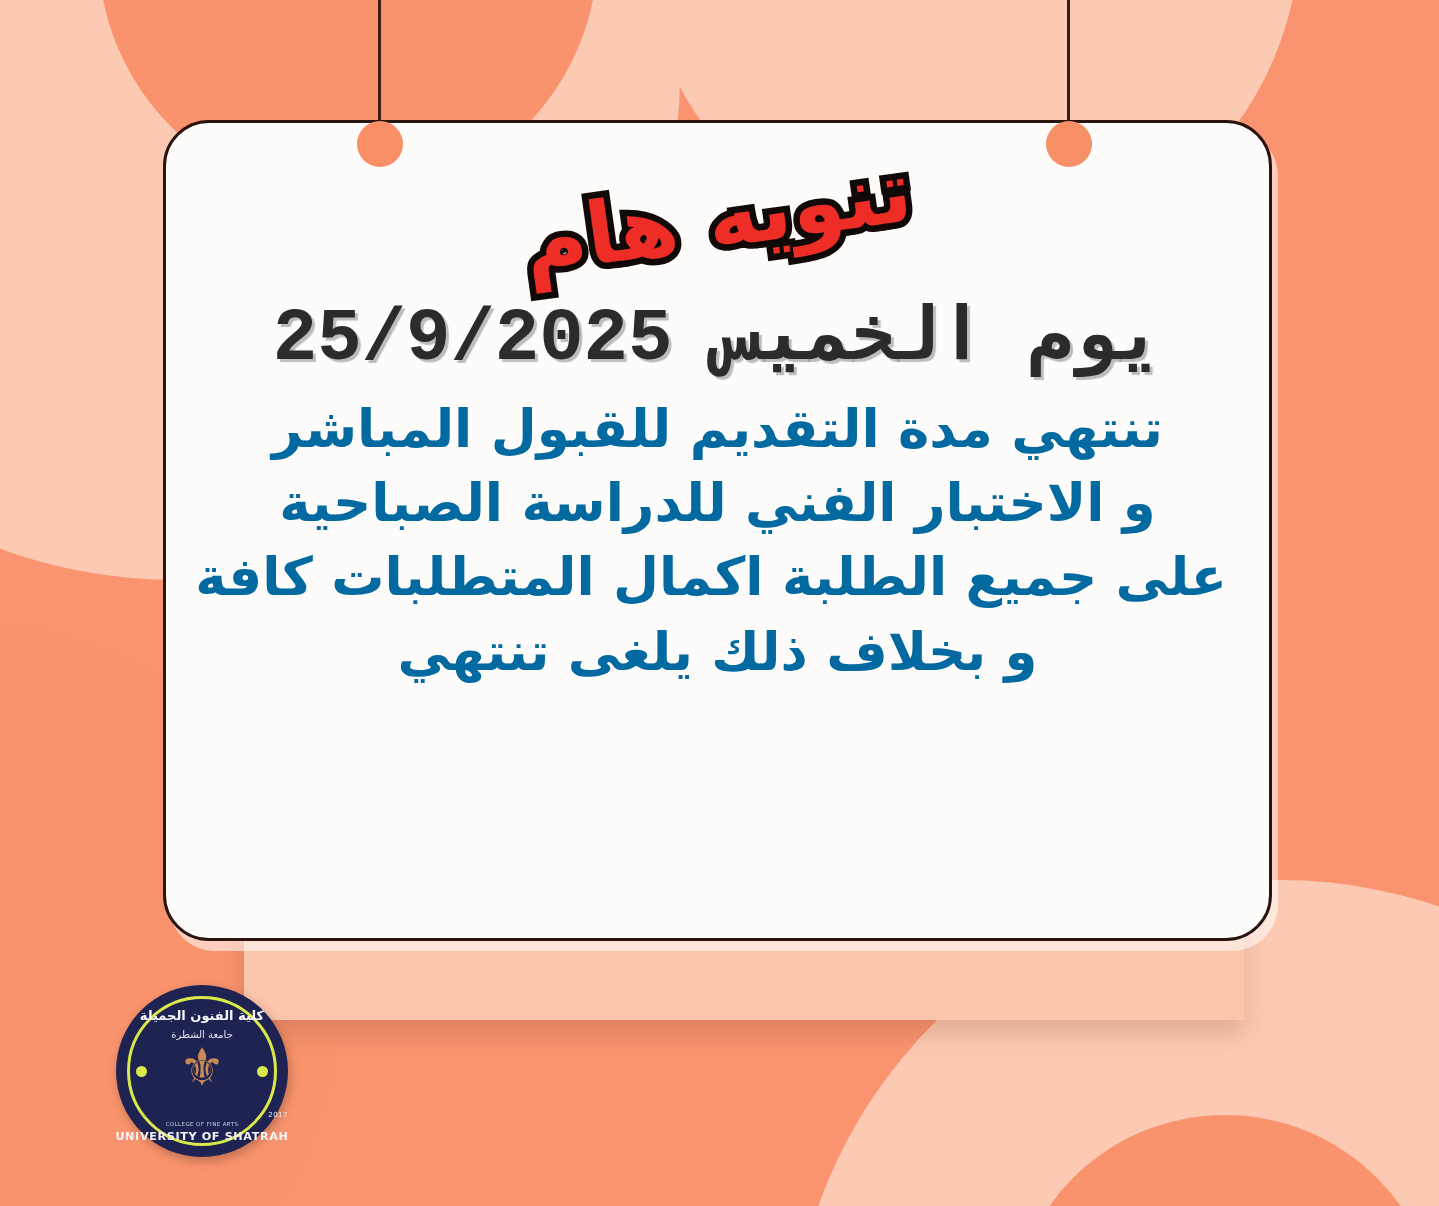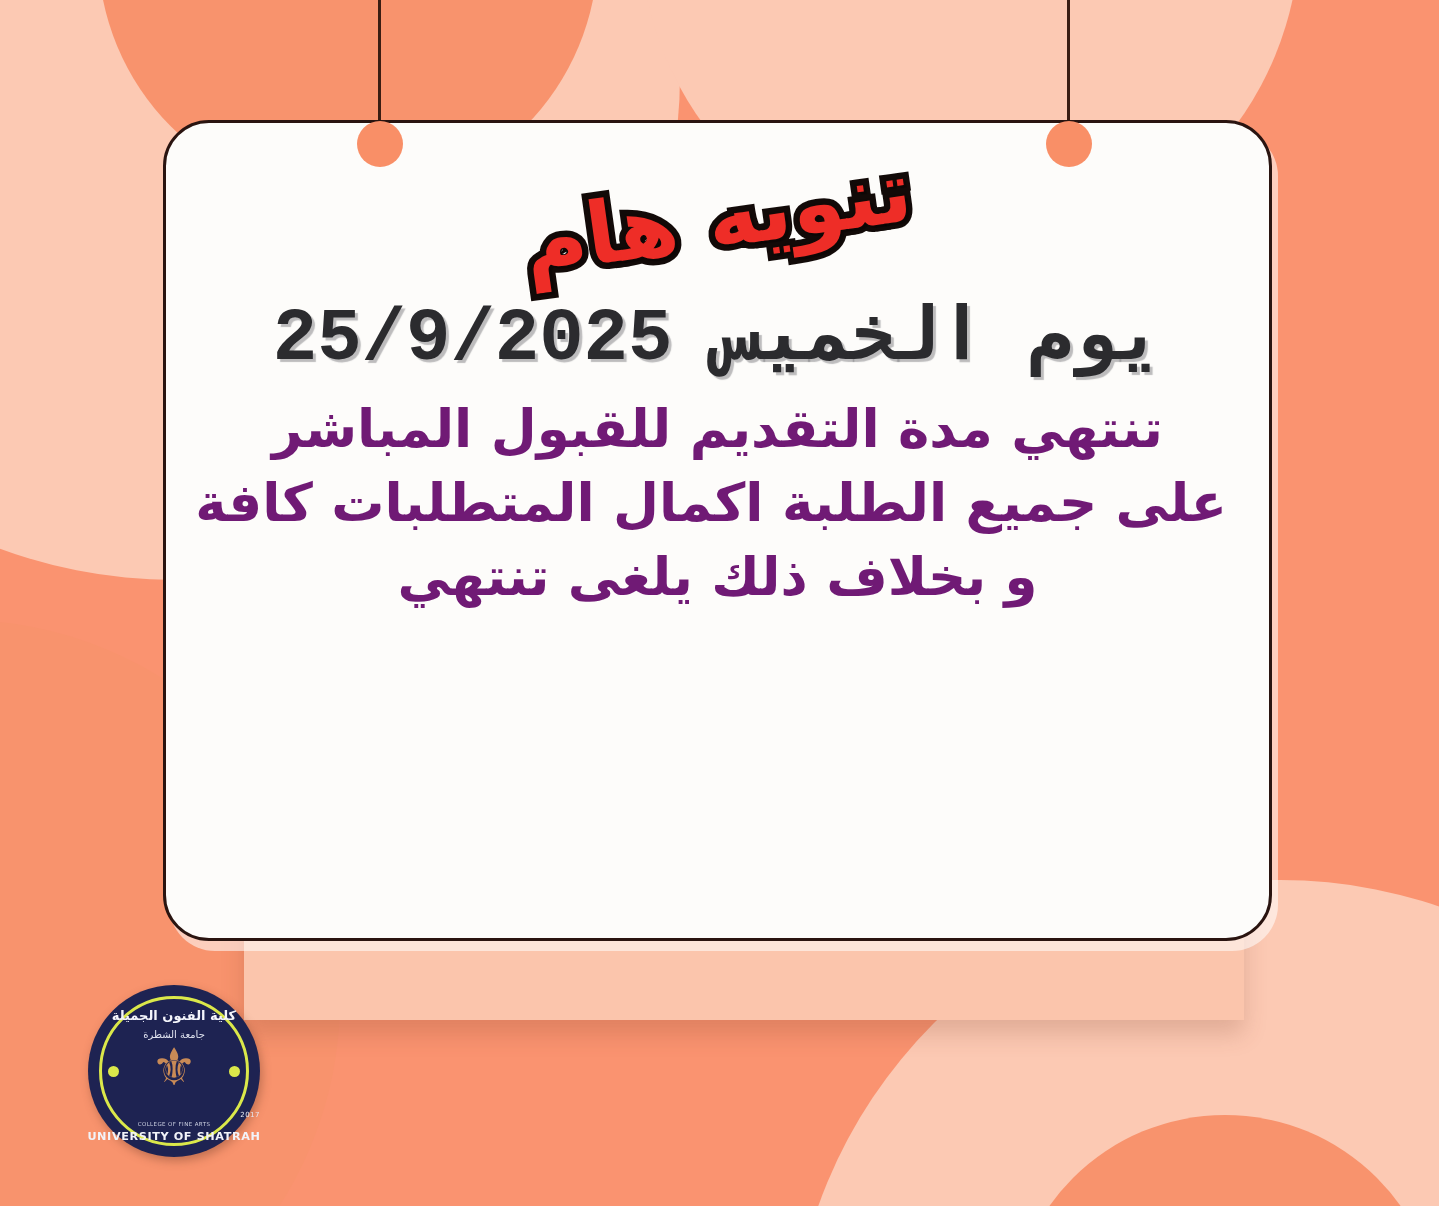--- a/index.html
+++ b/index.html
@@ -159,32 +159,32 @@
     text-shadow: 3px 3px 1px rgba(110,110,115,0.45);
     white-space: nowrap;
   }
 
   
   .body-lines {
     font-family: "DejaVu Sans", "Liberation Sans", sans-serif;
     font-weight: 700;
     font-size: 53px;
     line-height: 1.40;
-    color: #701a75;
+    color: #0369a1;
     margin: 8px;
   }
   .body-lines .line {
     white-space: nowrap;
     margin: 0;
   }
 
   
   .seal {
     position: absolute;
-    left: 88px;
+    left: 116px;
     top: 985px;
     width: 172px;
     height: 172px;
     border-radius: 50%;
     background: #1e2352;
     box-shadow: 2px 4px 10px rgba(90, 45, 30, 0.35);
   }
   .seal-ring {
     position: absolute;
     left: 11px;
@@ -292,20 +292,21 @@
     <div class="card-inner">
 
       <div class="headline-wrap">
         <span class="headline">تنويه هام</span>
       </div>
 
       <div class="date-line">يوم الخميس 25/9/2025</div>
 
       <div class="body-lines">
         <p class="line">تنتهي مدة التقديم للقبول المباشر</p>
+        <p class="line">و الاختبار الفني للدراسة الصباحية</p>
         <p class="line">على جميع الطلبة اكمال المتطلبات كافة</p>
         <p class="line">و بخلاف ذلك يلغى تنتهي</p>
       </div>
 
     </div>
   </div>
 
   <div class="hang-pin left"></div>
   <div class="hang-pin right"></div>
 

